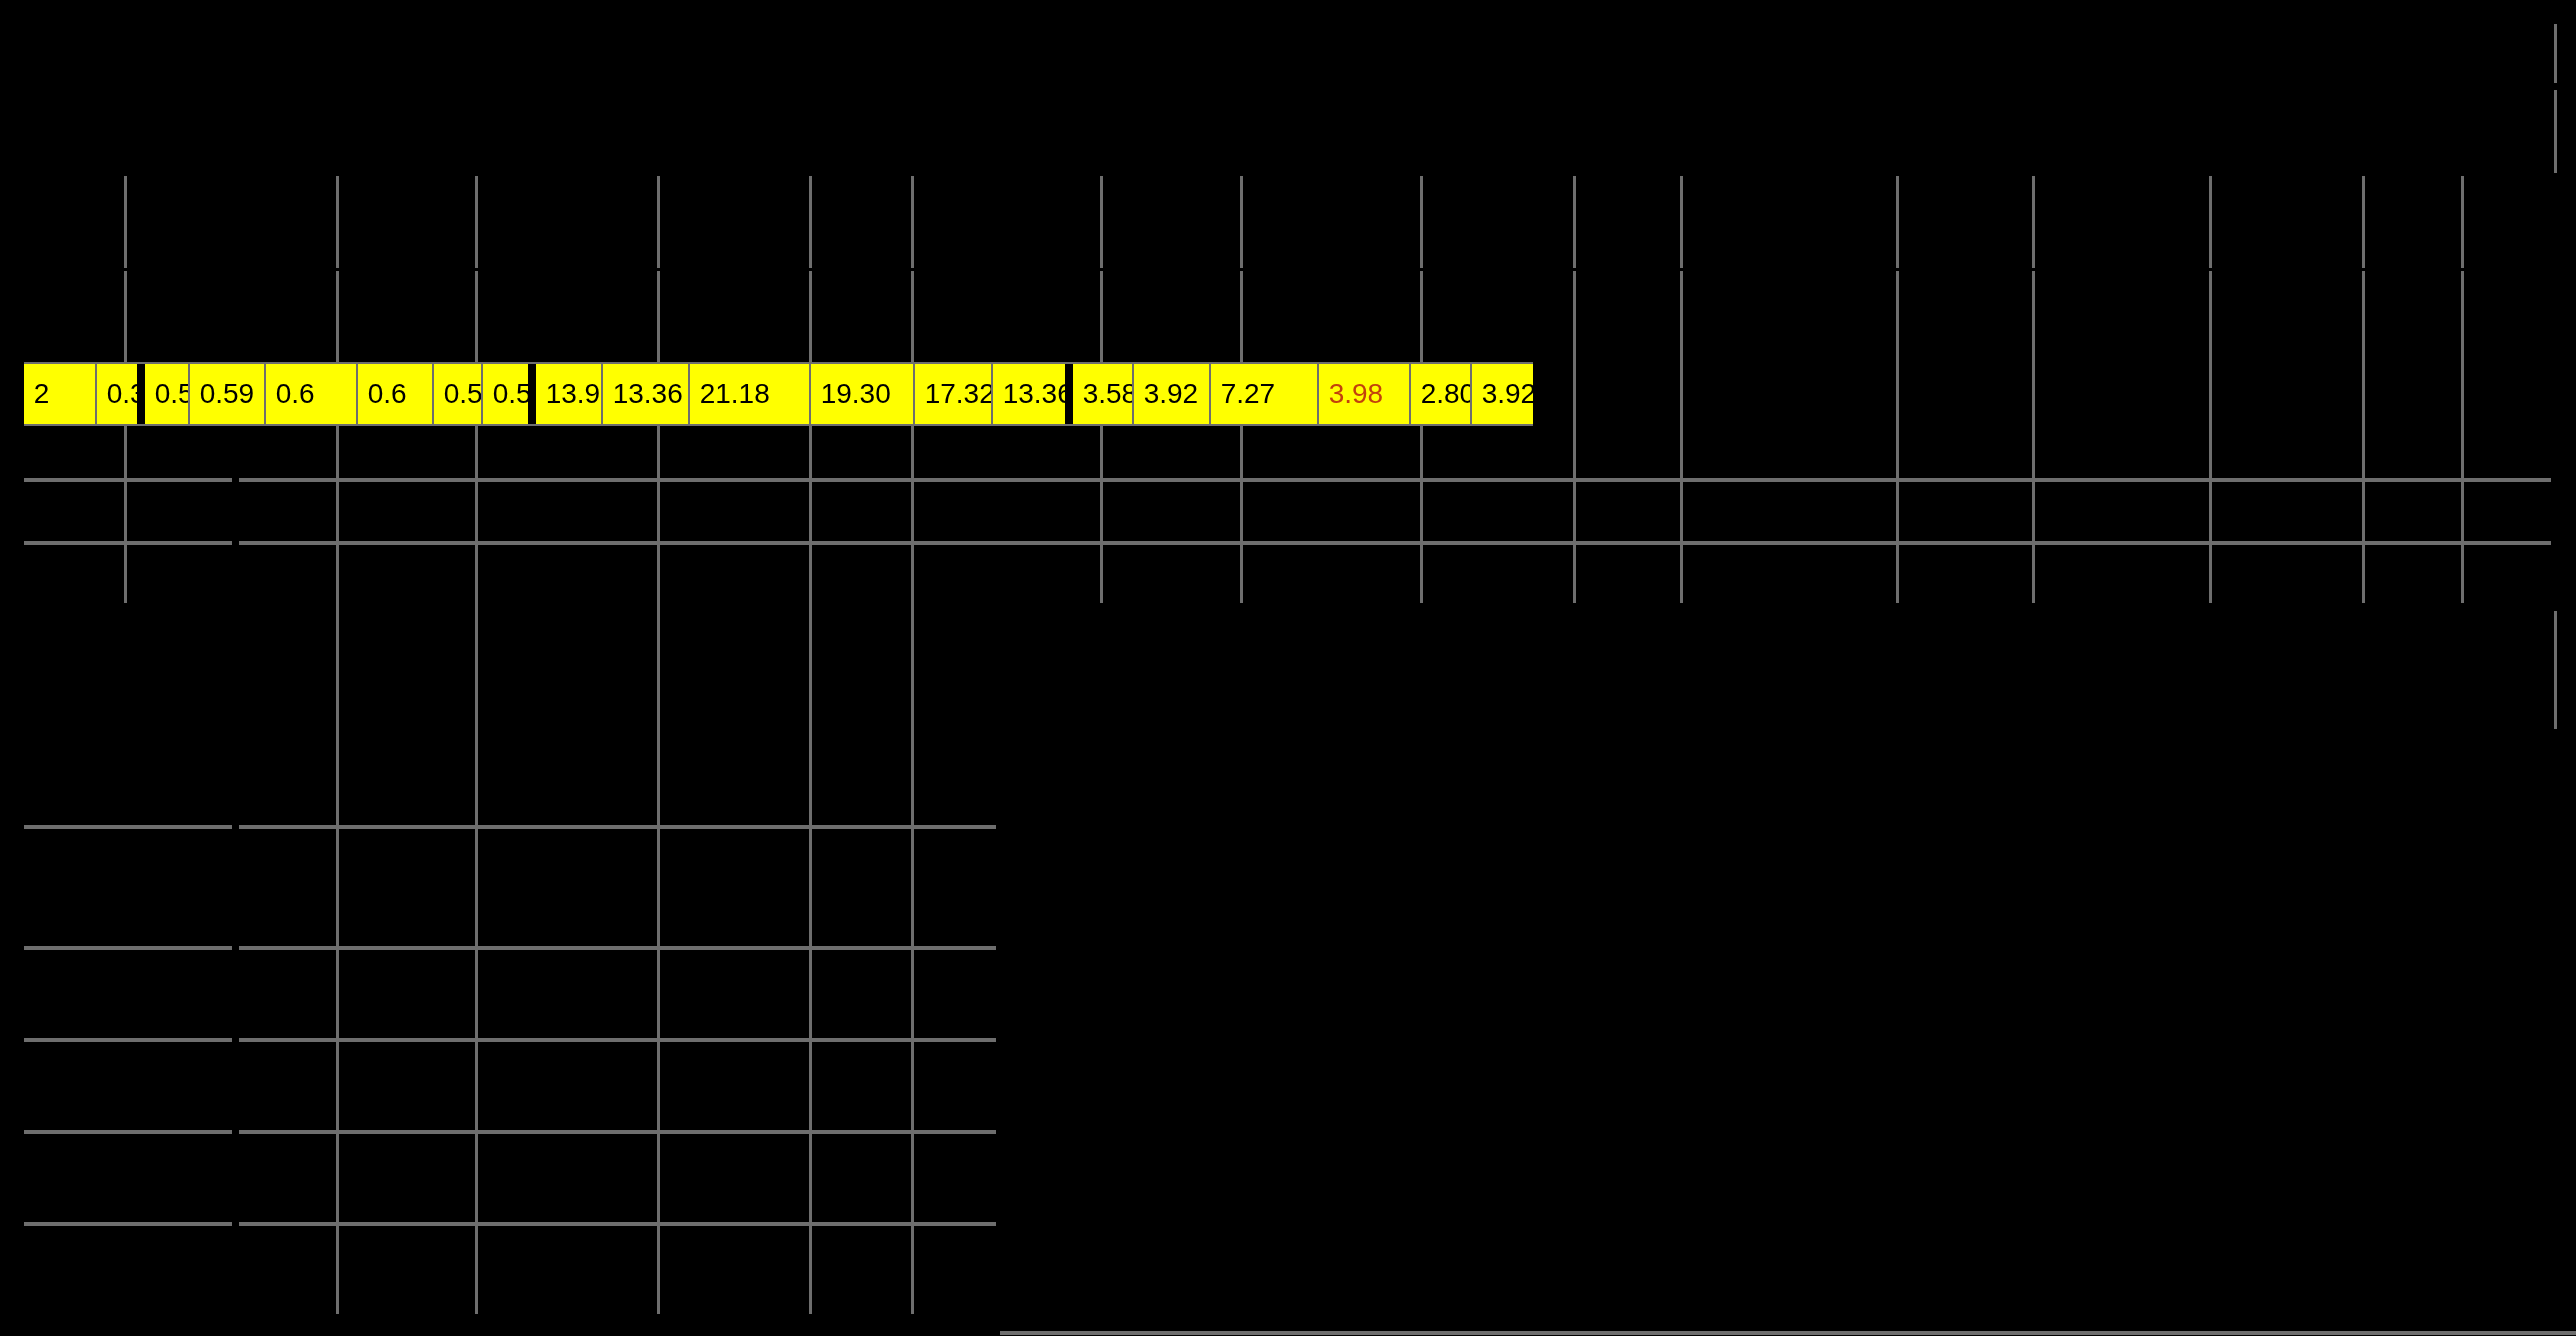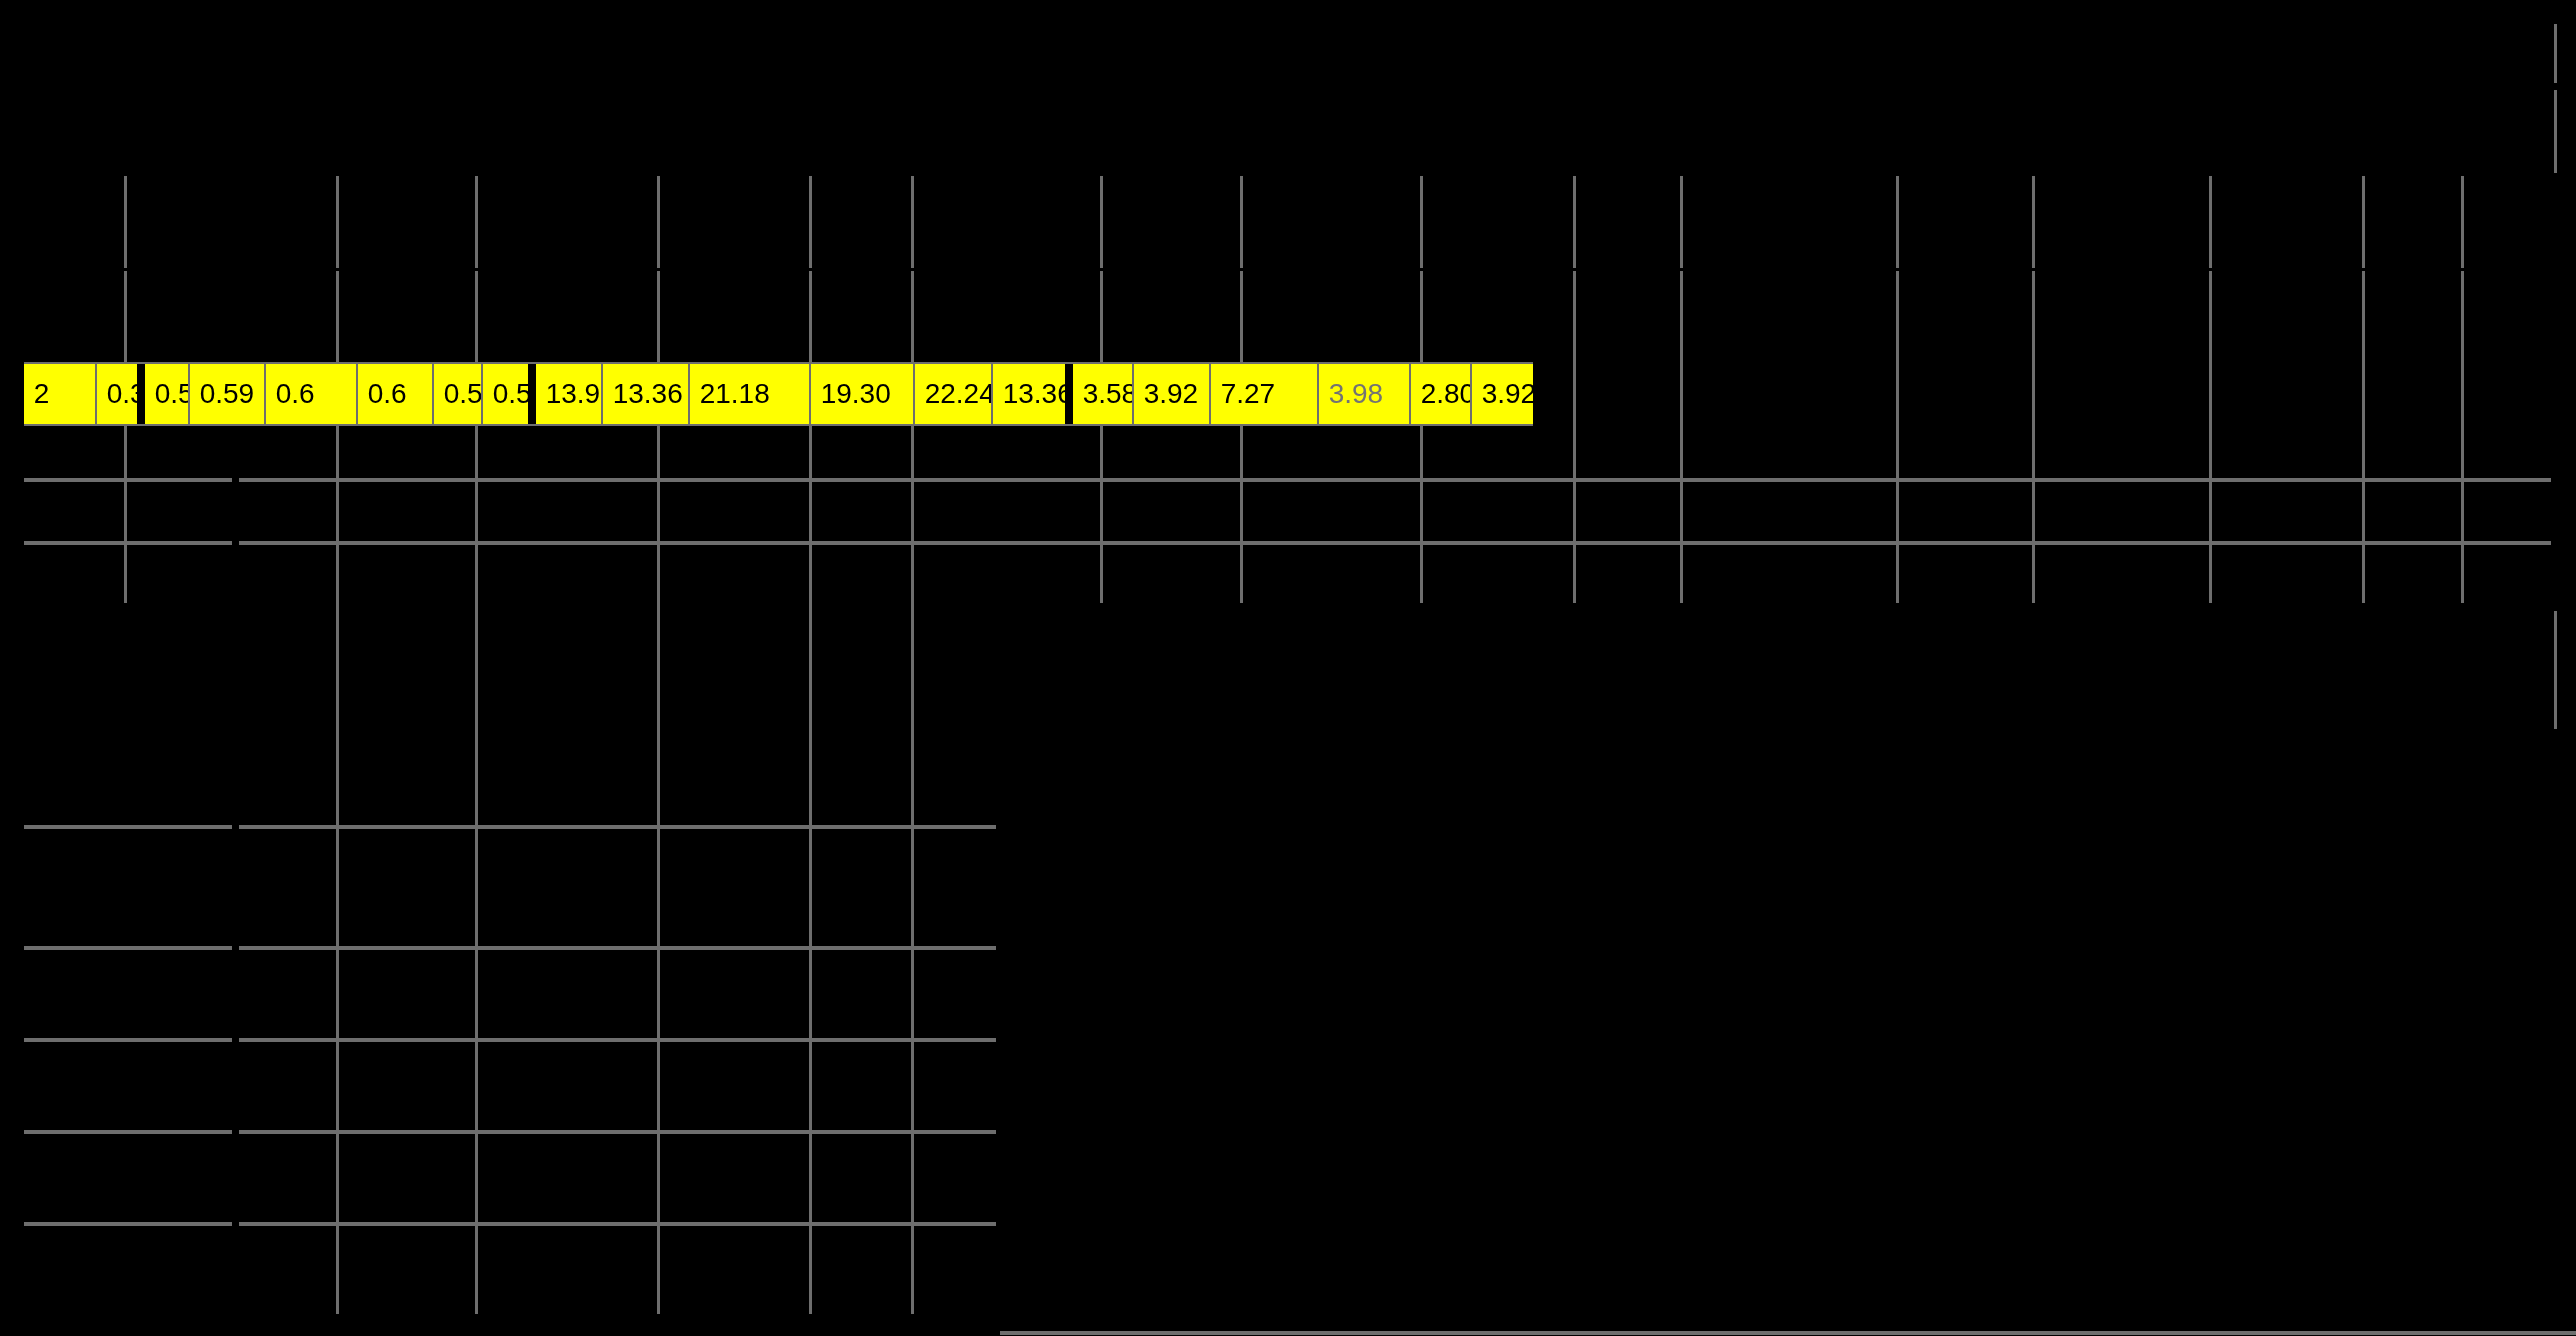--- a/index.html
+++ b/index.html
@@ -137,35 +137,35 @@
       <div class="cell" style="width: 87px; background: rgb(255, 255, 0); color: rgb(0, 0, 0);">
         <span class="cell-text">13.36</span>
       </div>
       <div class="cell" style="width: 121px; background: rgb(255, 255, 0); color: rgb(0, 0, 0);">
         <span class="cell-text">21.18</span>
       </div>
       <div class="cell" style="width: 104px; background: rgb(255, 255, 0); color: rgb(0, 0, 0);">
         <span class="cell-text">19.30</span>
       </div>
       <div class="cell" style="width: 78px; background: rgb(255, 255, 0); color: rgb(0, 0, 0);">
-        <span class="cell-text">22.24</span>
+        <span class="cell-text">17.32</span>
       </div>
       <div class="cell group-end" style="width: 76px; background: rgb(255, 255, 0); color: rgb(0, 0, 0);">
         <span class="cell-text">13.36</span>
       </div>
       <div class="cell group-start" style="width: 65px; background: rgb(255, 255, 0); color: rgb(0, 0, 0);">
         <span class="cell-text">3.58</span>
       </div>
       <div class="cell" style="width: 77px; background: rgb(255, 255, 0); color: rgb(0, 0, 0);">
         <span class="cell-text">3.92</span>
       </div>
       <div class="cell" style="width: 108px; background: rgb(255, 255, 0); color: rgb(0, 0, 0);">
         <span class="cell-text">7.27</span>
       </div>
-      <div class="cell" style="width: 92px; background: rgb(255, 255, 0); color: #737373;">
+      <div class="cell" style="width: 92px; background: rgb(255, 255, 0); color: #c2410c;">
         <span class="cell-text">3.98</span>
       </div>
       <div class="cell" style="width: 61px; background: rgb(255, 255, 0); color: rgb(0, 0, 0);">
         <span class="cell-text">2.80</span>
       </div>
       <div class="cell" style="width: 61px; background: rgb(255, 255, 0); color: rgb(0, 0, 0);">
         <span class="cell-text">3.92</span>
       </div>
     </div>
 

